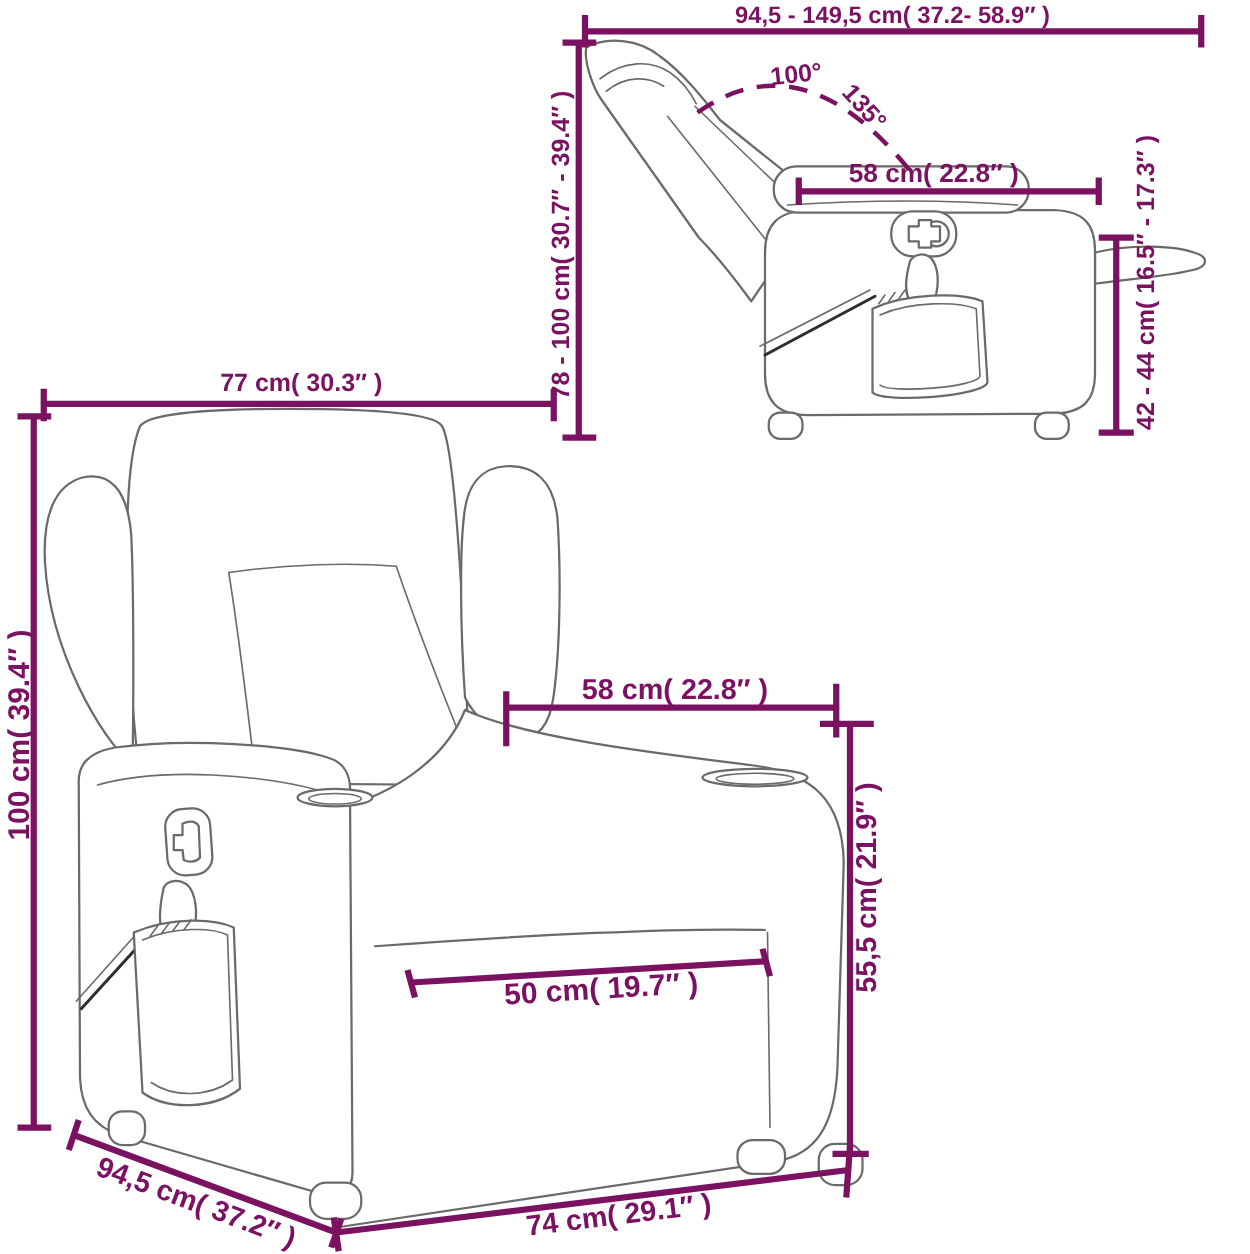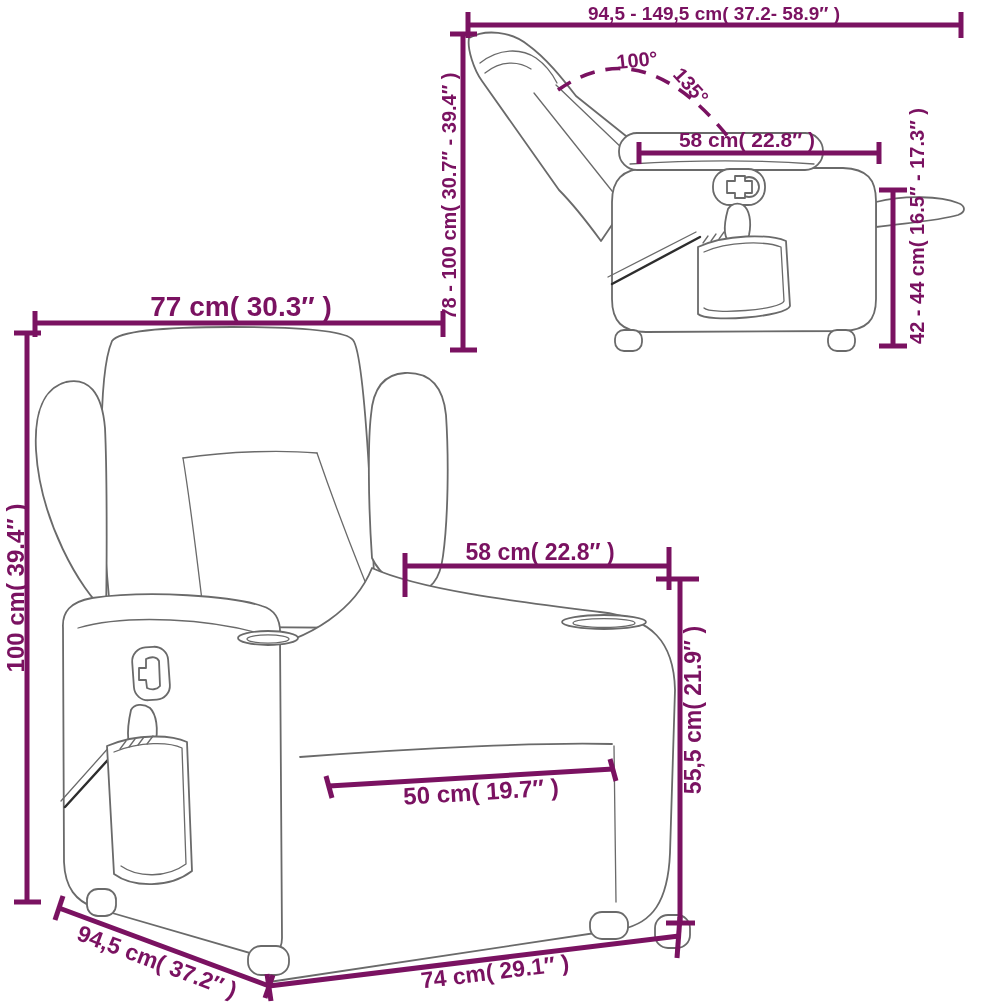--- a/index.html
+++ b/index.html
@@ -155,21 +155,21 @@
   <div class="dl" style="left:637px;top:60px;font-size:20px;transform:translate(-50%,-50%) rotate(-6deg);">100°</div>
 
   <div class="dl" style="left:691px;top:86px;font-size:20px;transform:translate(-50%,-50%) rotate(48deg);">135°</div>
 
   <div class="dl" style="left:747px;top:139px;font-size:21px;">58 cm( 22.8″ )</div>
 
   <div class="dl" style="left:449px;top:196px;font-size:20px;transform:translate(-50%,-50%) rotate(-90deg);">78 - 100 cm( 30.7″ - 39.4″ )</div>
 
   <div class="dl" style="left:917px;top:226px;font-size:20px;transform:translate(-50%,-50%) rotate(-90deg);">42 - 44 cm( 16.5″ - 17.3″ )</div>
 
-  <div class="dl" style="left:241px;top:307px;font-size:28px;">77 cm( 30.3″ )</div>
+  <div class="dl" style="left:241px;top:307px;font-size:20px;">77 cm( 30.3″ )</div>
 
   <div class="dl" style="left:16px;top:588px;font-size:24px;transform:translate(-50%,-50%) rotate(-90deg);">100 cm( 39.4″ )</div>
 
   <div class="dl" style="left:540px;top:552px;font-size:23px;">58 cm( 22.8″ )</div>
 
   <div class="dl" style="left:693px;top:710px;font-size:23px;transform:translate(-50%,-50%) rotate(-90deg);">55,5 cm( 21.9″ )</div>
 
   <div class="dl" style="left:481px;top:792px;font-size:24px;transform:translate(-50%,-50%) rotate(-3.5deg);">50 cm( 19.7″ )</div>
 
   <div class="dl" style="left:157px;top:962px;font-size:23px;transform:translate(-50%,-50%) rotate(20.5deg);">94,5 cm( 37.2″ )</div>

